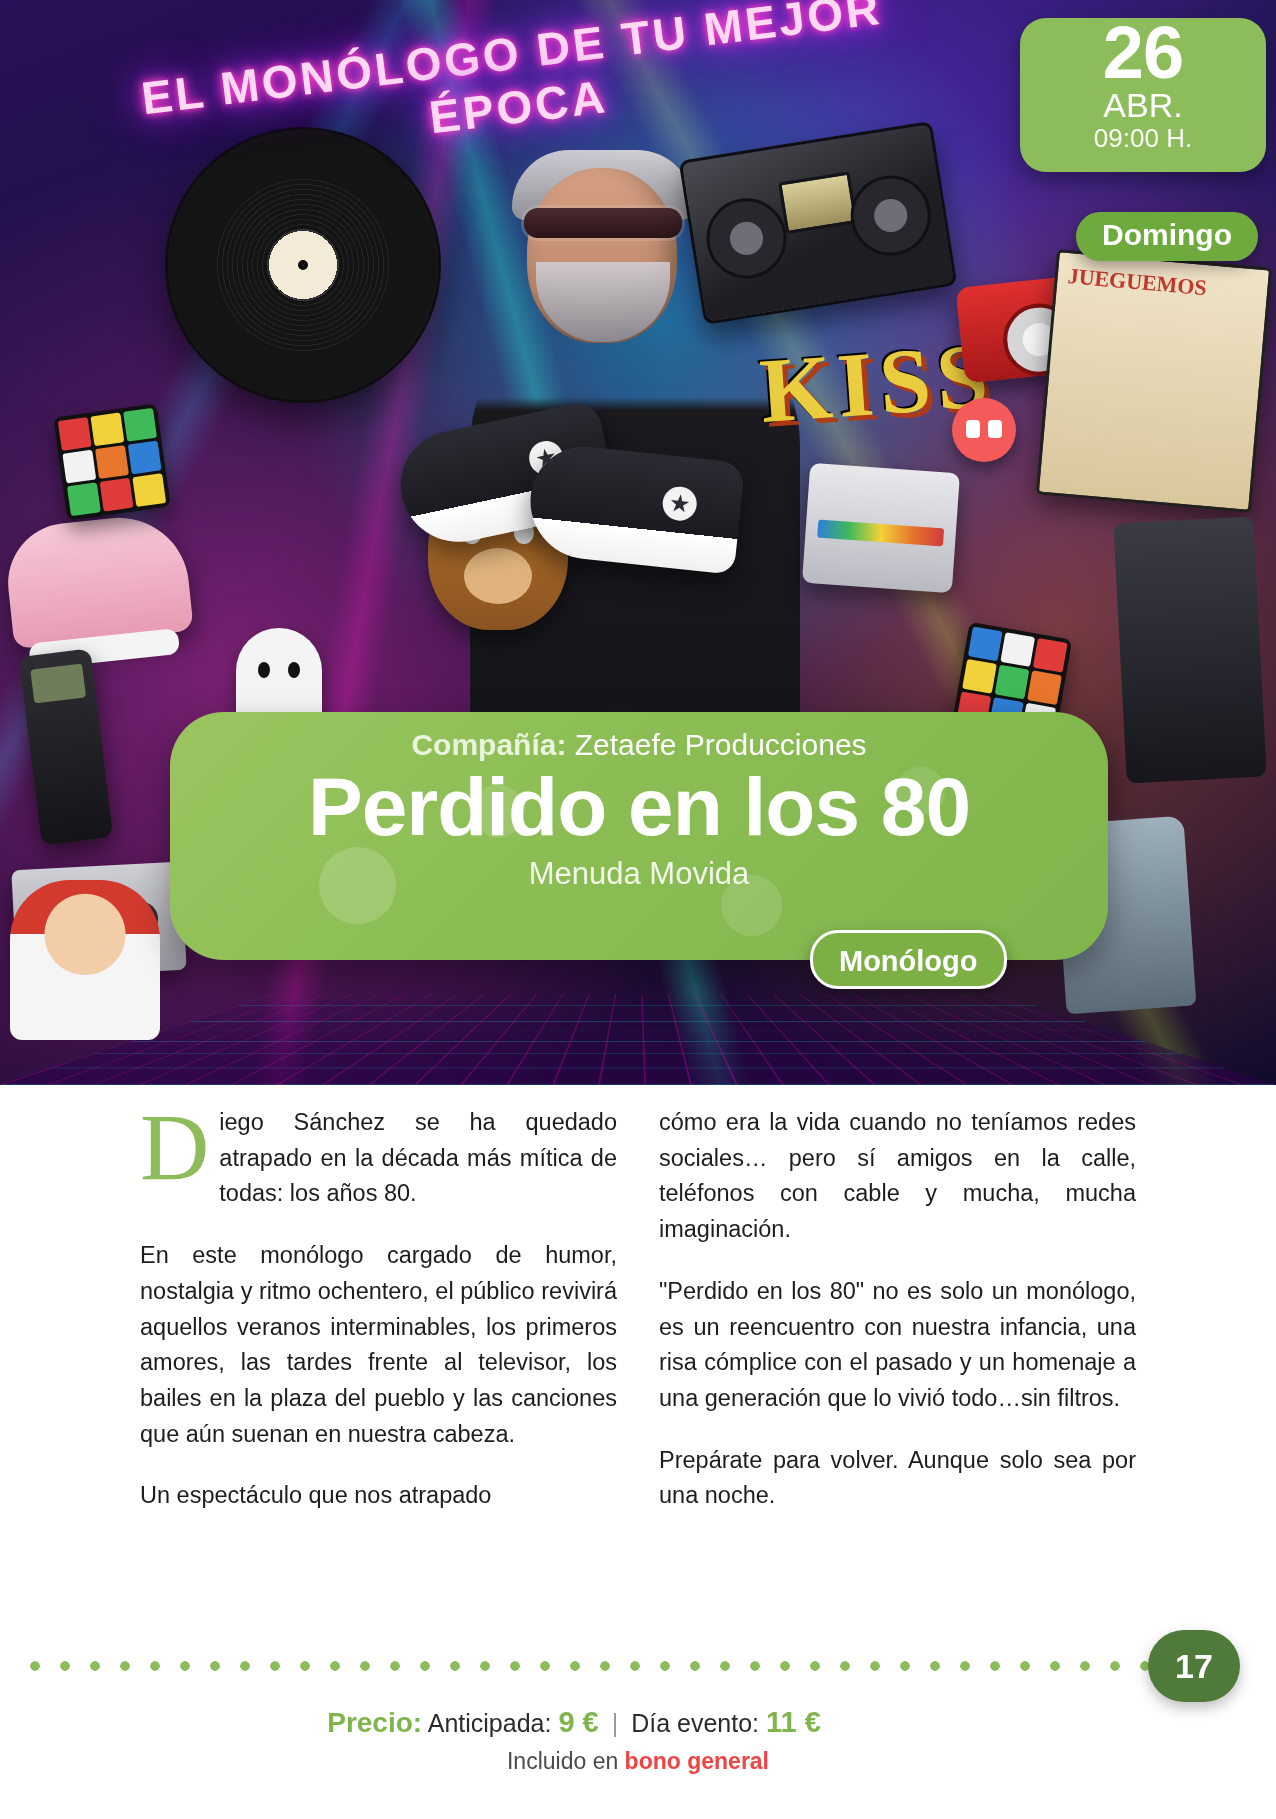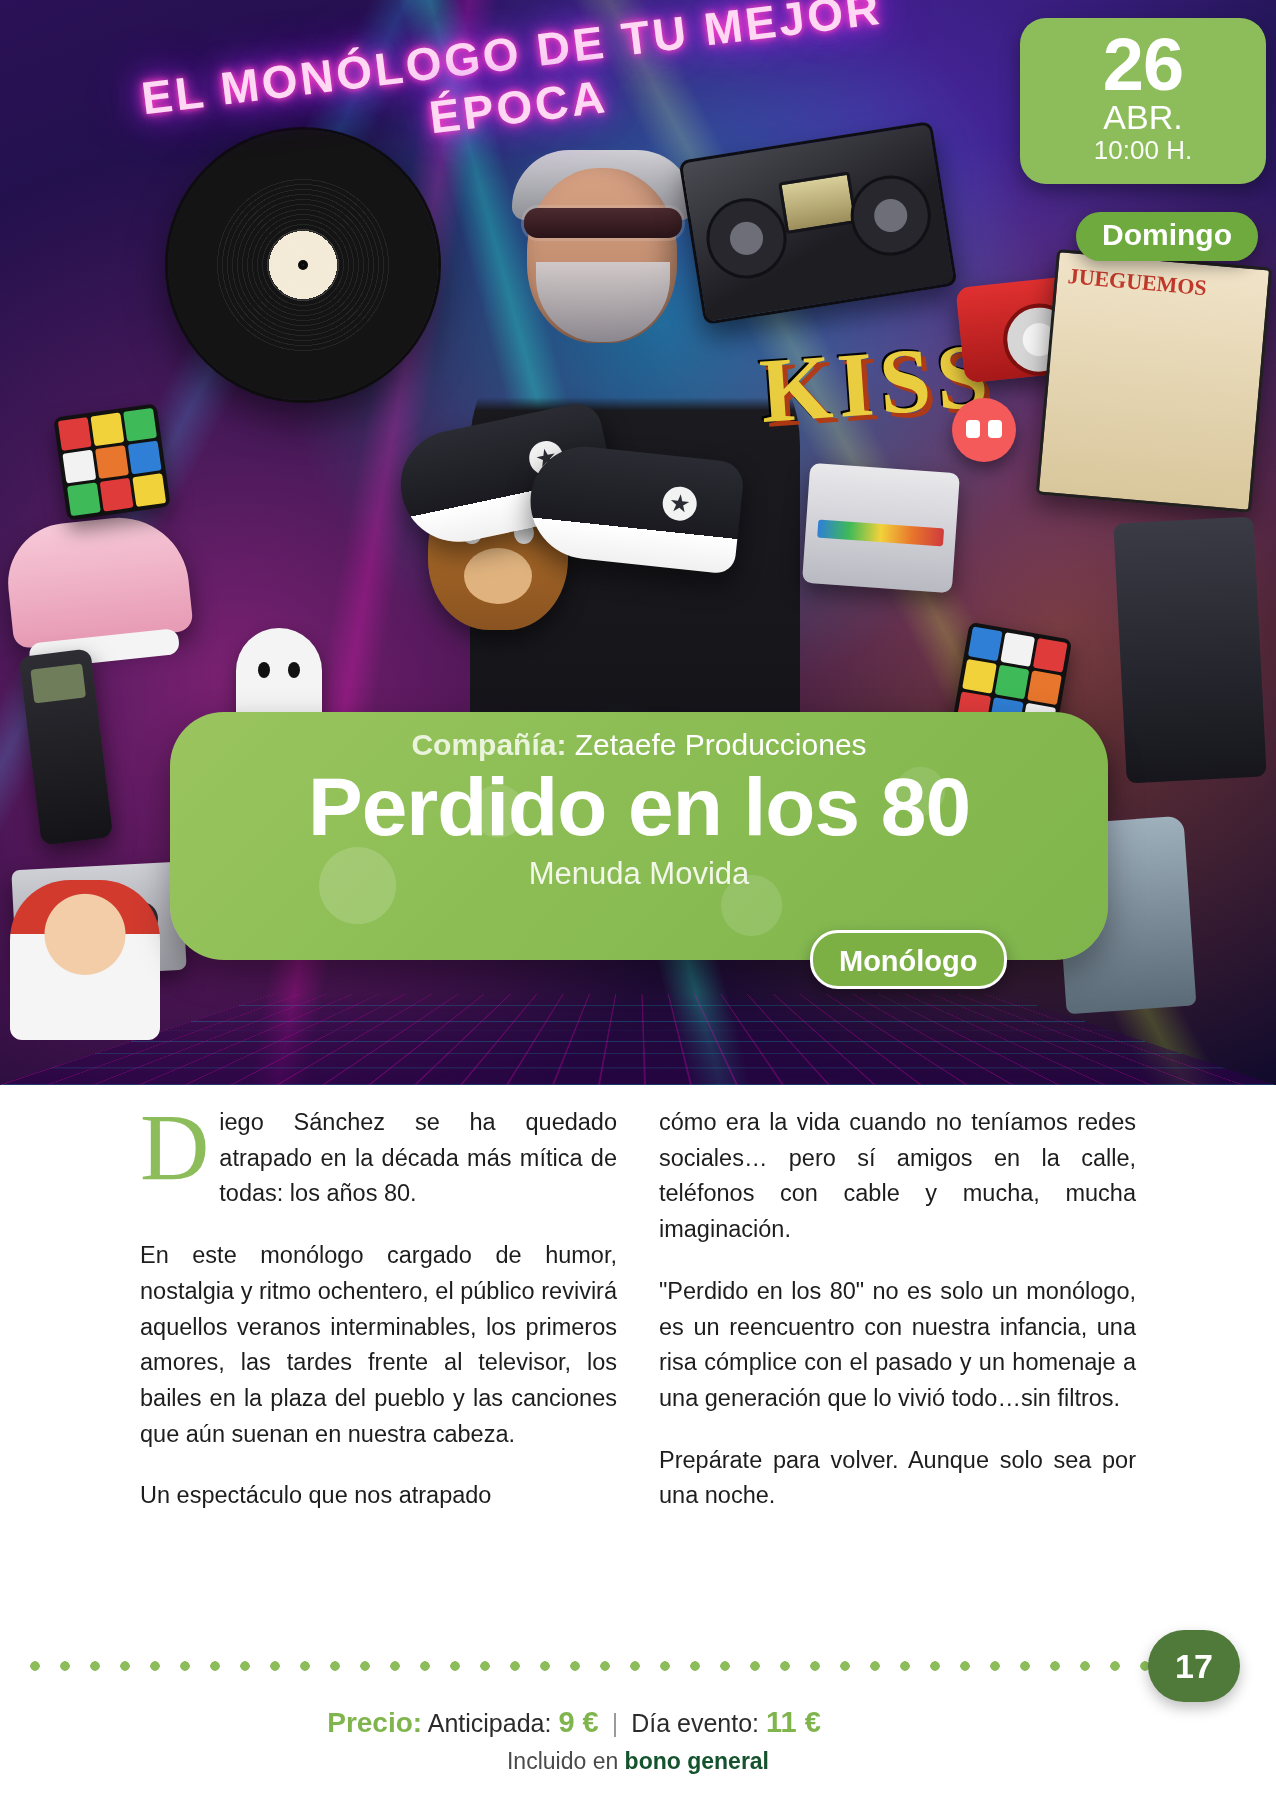--- a/index.html
+++ b/index.html
@@ -362,21 +362,21 @@
       0 0 14px #ff3ec8,
       0 0 30px #c02bff,
       0 0 52px #8b1fff;
   }
 
   
   .date-badge {
     position: absolute;
     right: 10px; top: 18px;
     width: 210px;
-    padding: 12px 18px 16px;
+    padding: 0 18px 16px;
     background: #8cbd5a;
     border-radius: 26px 26px 26px 26px;
     text-align: center;
     color: #ffffff;
     box-shadow: 0 8px 20px rgba(0,0,0,0.35);
   }
   .date-day {
     font-size: 74px; font-weight: 700; line-height: 0.95; letter-spacing: -1px;
   }
   .date-month {
@@ -517,21 +517,21 @@
   .price-amount { color: #7fb54c; font-weight: 700; font-size: 29px; }
   .price-sep { color: #9a9a9a; margin: 0 6px; }
   .bono-row {
     position: absolute;
     left: 0; top: 1748px;
     width: 1276px;
     text-align: center;
     font-size: 23px;
     color: #4a4a4a;
   }
-  .bono-row b { color: #14532d; }
+  .bono-row b { color: #ef4444; }
 </style>
 </head>
 <body>
 
 <div class="hero">
   <div class="hero-bg"></div>
   <div class="hero-rays"></div>
   <div class="hero-grid"></div>
 
   <div class="skate"></div>
@@ -618,21 +618,21 @@
   </div>
   <div class="sneaker two">
     <div class="star">★</div>
   </div>
 
   <div class="neon-title">EL MONÓLOGO DE TU MEJOR ÉPOCA</div>
 
   <div class="date-badge">
     <div class="date-day">26</div>
     <div class="date-month">ABR.</div>
-    <div class="date-time">10:00 H.</div>
+    <div class="date-time">09:00 H.</div>
   </div>
   <div class="weekday-pill">Domingo</div>
 
   <div class="title-card">
     <div class="tc-company">
       <b>Compañía:</b>
       <span>Zetaefe Producciones</span>
     </div>
     <div class="tc-title">Perdido en los 80</div>
     <div class="tc-sub">Menuda Movida</div>

